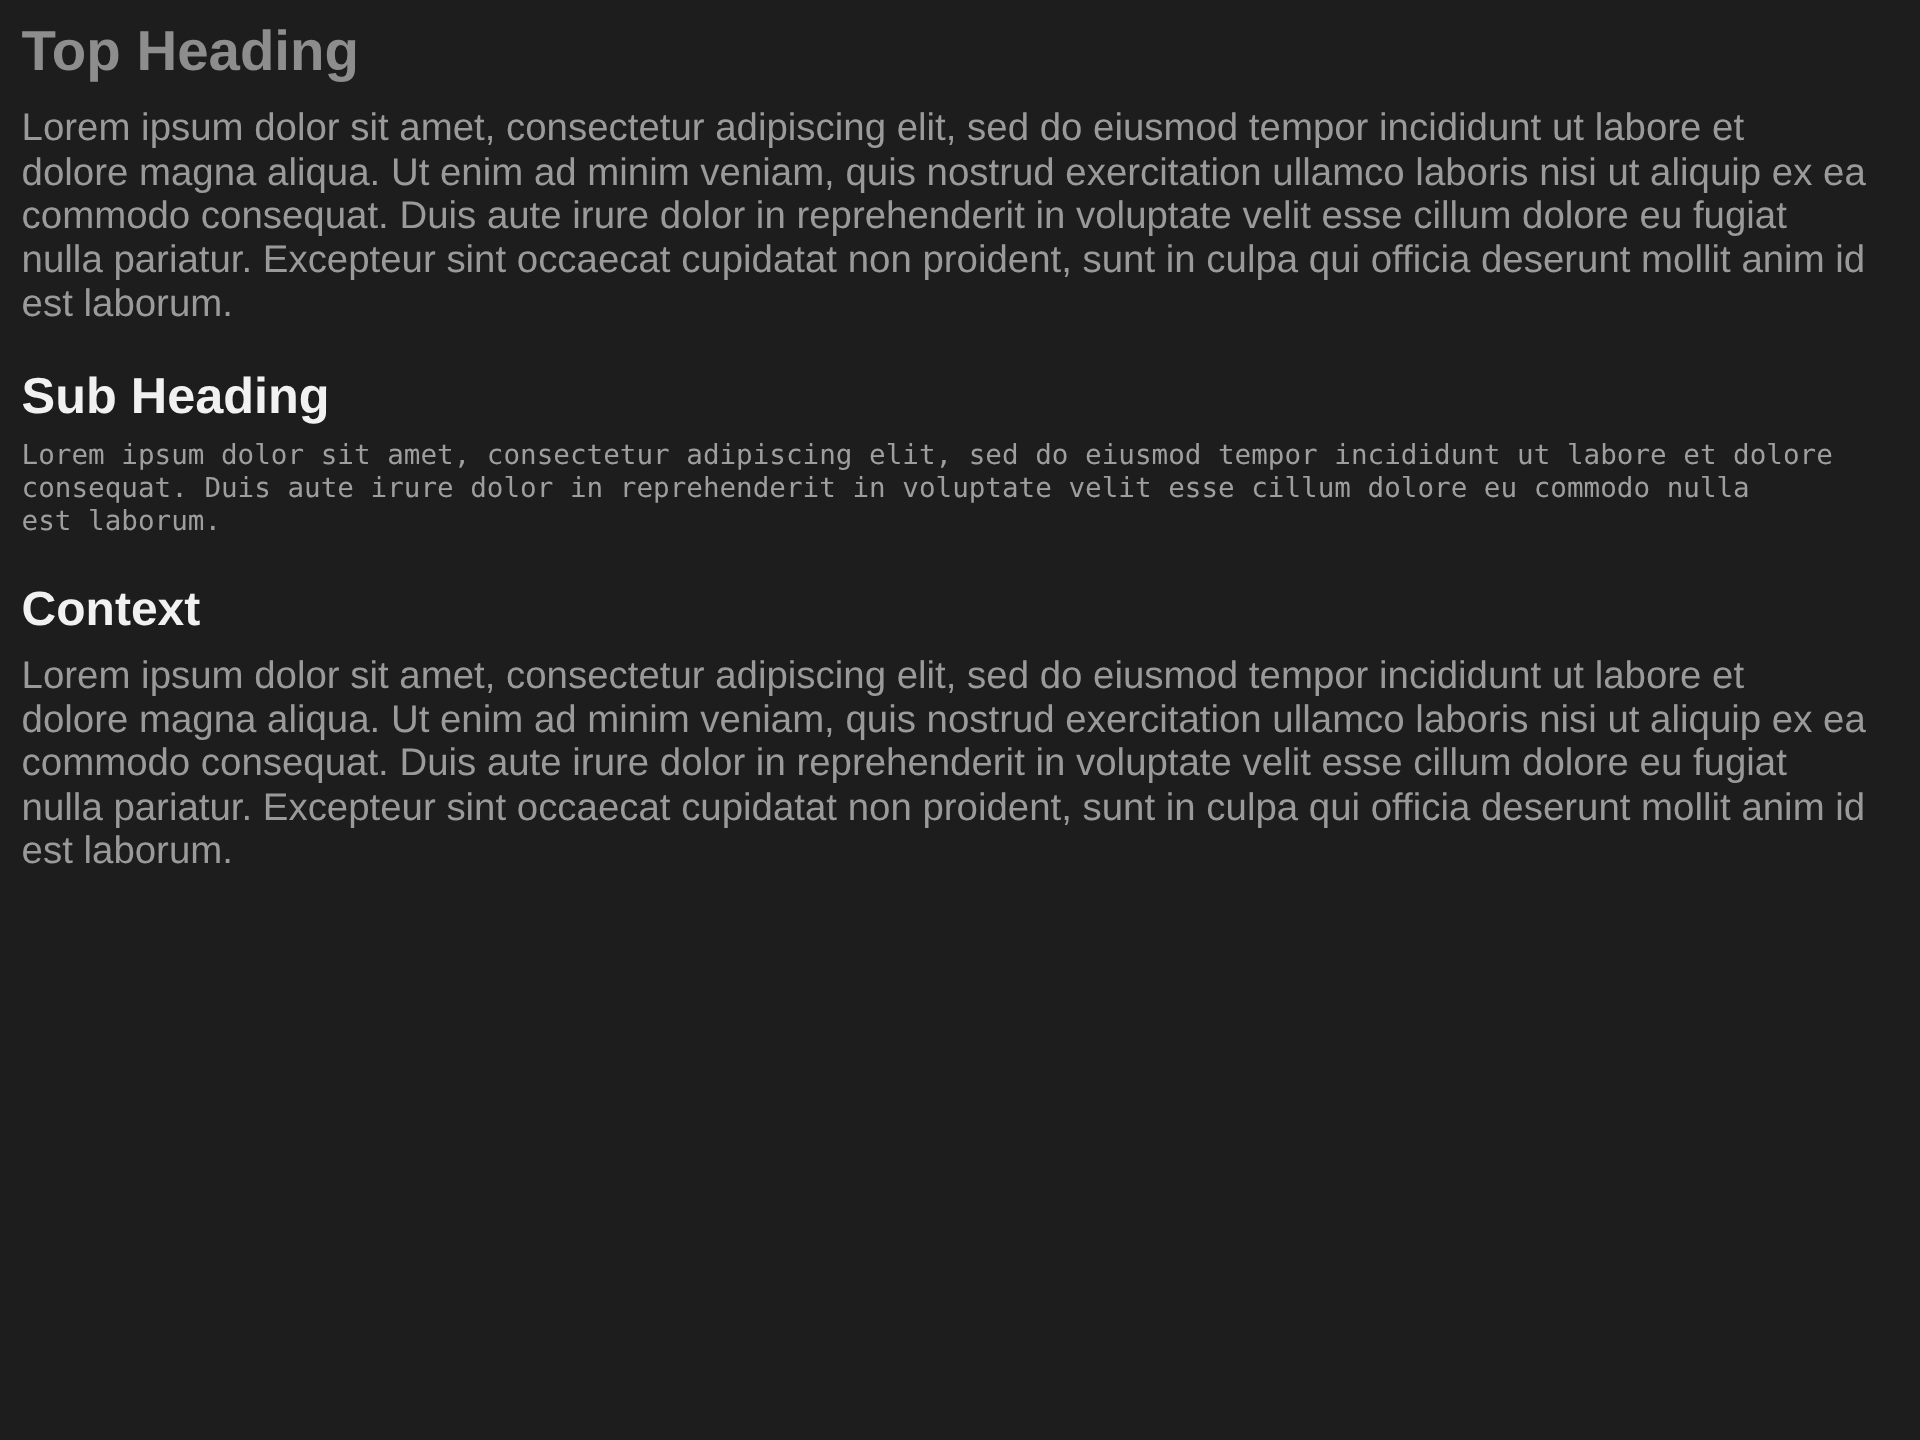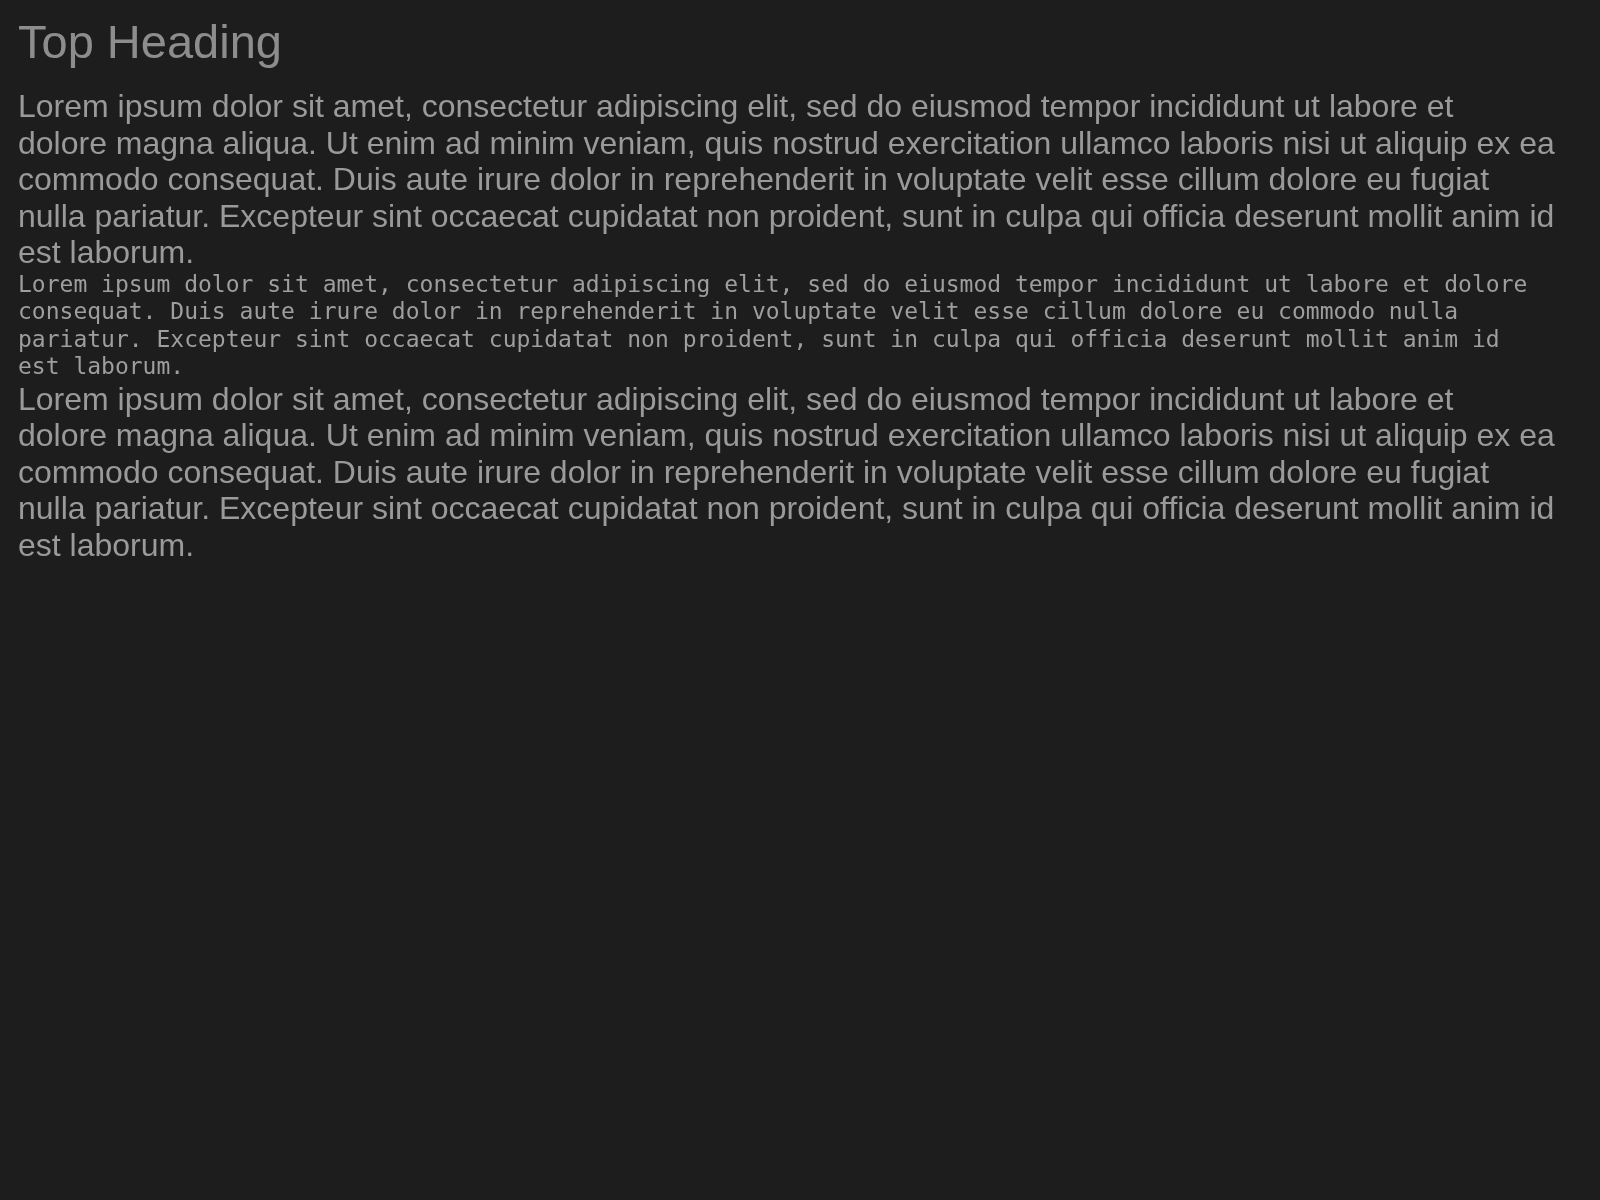--- a/index.html
+++ b/index.html
@@ -9,21 +9,21 @@
     padding: 0;
     overflow: hidden;
   }
   body {
     background: var(--background, #1d1d1d);
     padding: 14px 18px 0 18px;
     box-sizing: border-box;
     font-family: "Liberation Sans", "DejaVu Sans", sans-serif;
   }
   h1, h2, h3 {
-    font-weight: 400;
+    font-weight: 700;
     letter-spacing: 0;
   }
   h1 {
     font-size: 47px;
     line-height: 56px;
     margin: 0 0 18px 0;
     color: var(--top_heading, #8d8d8d);
   }
   h2 {
     font-size: 42px;
@@ -65,28 +65,29 @@
   <h1>Top Heading</h1>
 
   <div class="para sans">
     <span class="line">Lorem ipsum dolor sit amet, consectetur adipiscing elit, sed do eiusmod tempor incididunt ut labore et</span>
     <span class="line">dolore magna aliqua. Ut enim ad minim veniam, quis nostrud exercitation ullamco laboris nisi ut aliquip ex ea</span>
     <span class="line">commodo consequat. Duis aute irure dolor in reprehenderit in voluptate velit esse cillum dolore eu fugiat</span>
     <span class="line">nulla pariatur. Excepteur sint occaecat cupidatat non proident, sunt in culpa qui officia deserunt mollit anim id</span>
     <span class="line">est laborum.</span>
   </div>
 
+  <h2>Sub Heading</h2>
 
   <div class="para mono">
     <span class="line">Lorem ipsum dolor sit amet, consectetur adipiscing elit, sed do eiusmod tempor incididunt ut labore et dolore</span>
     <span class="line">consequat. Duis aute irure dolor in reprehenderit in voluptate velit esse cillum dolore eu commodo nulla</span>
-    <span class="line">pariatur. Excepteur sint occaecat cupidatat non proident, sunt in culpa qui officia deserunt mollit anim id</span>
     <span class="line">est laborum.</span>
   </div>
 
+  <h3>Context</h3>
 
   <div class="para sans">
     <span class="line">Lorem ipsum dolor sit amet, consectetur adipiscing elit, sed do eiusmod tempor incididunt ut labore et</span>
     <span class="line">dolore magna aliqua. Ut enim ad minim veniam, quis nostrud exercitation ullamco laboris nisi ut aliquip ex ea</span>
     <span class="line">commodo consequat. Duis aute irure dolor in reprehenderit in voluptate velit esse cillum dolore eu fugiat</span>
     <span class="line">nulla pariatur. Excepteur sint occaecat cupidatat non proident, sunt in culpa qui officia deserunt mollit anim id</span>
     <span class="line">est laborum.</span>
   </div>
 
 </main>

